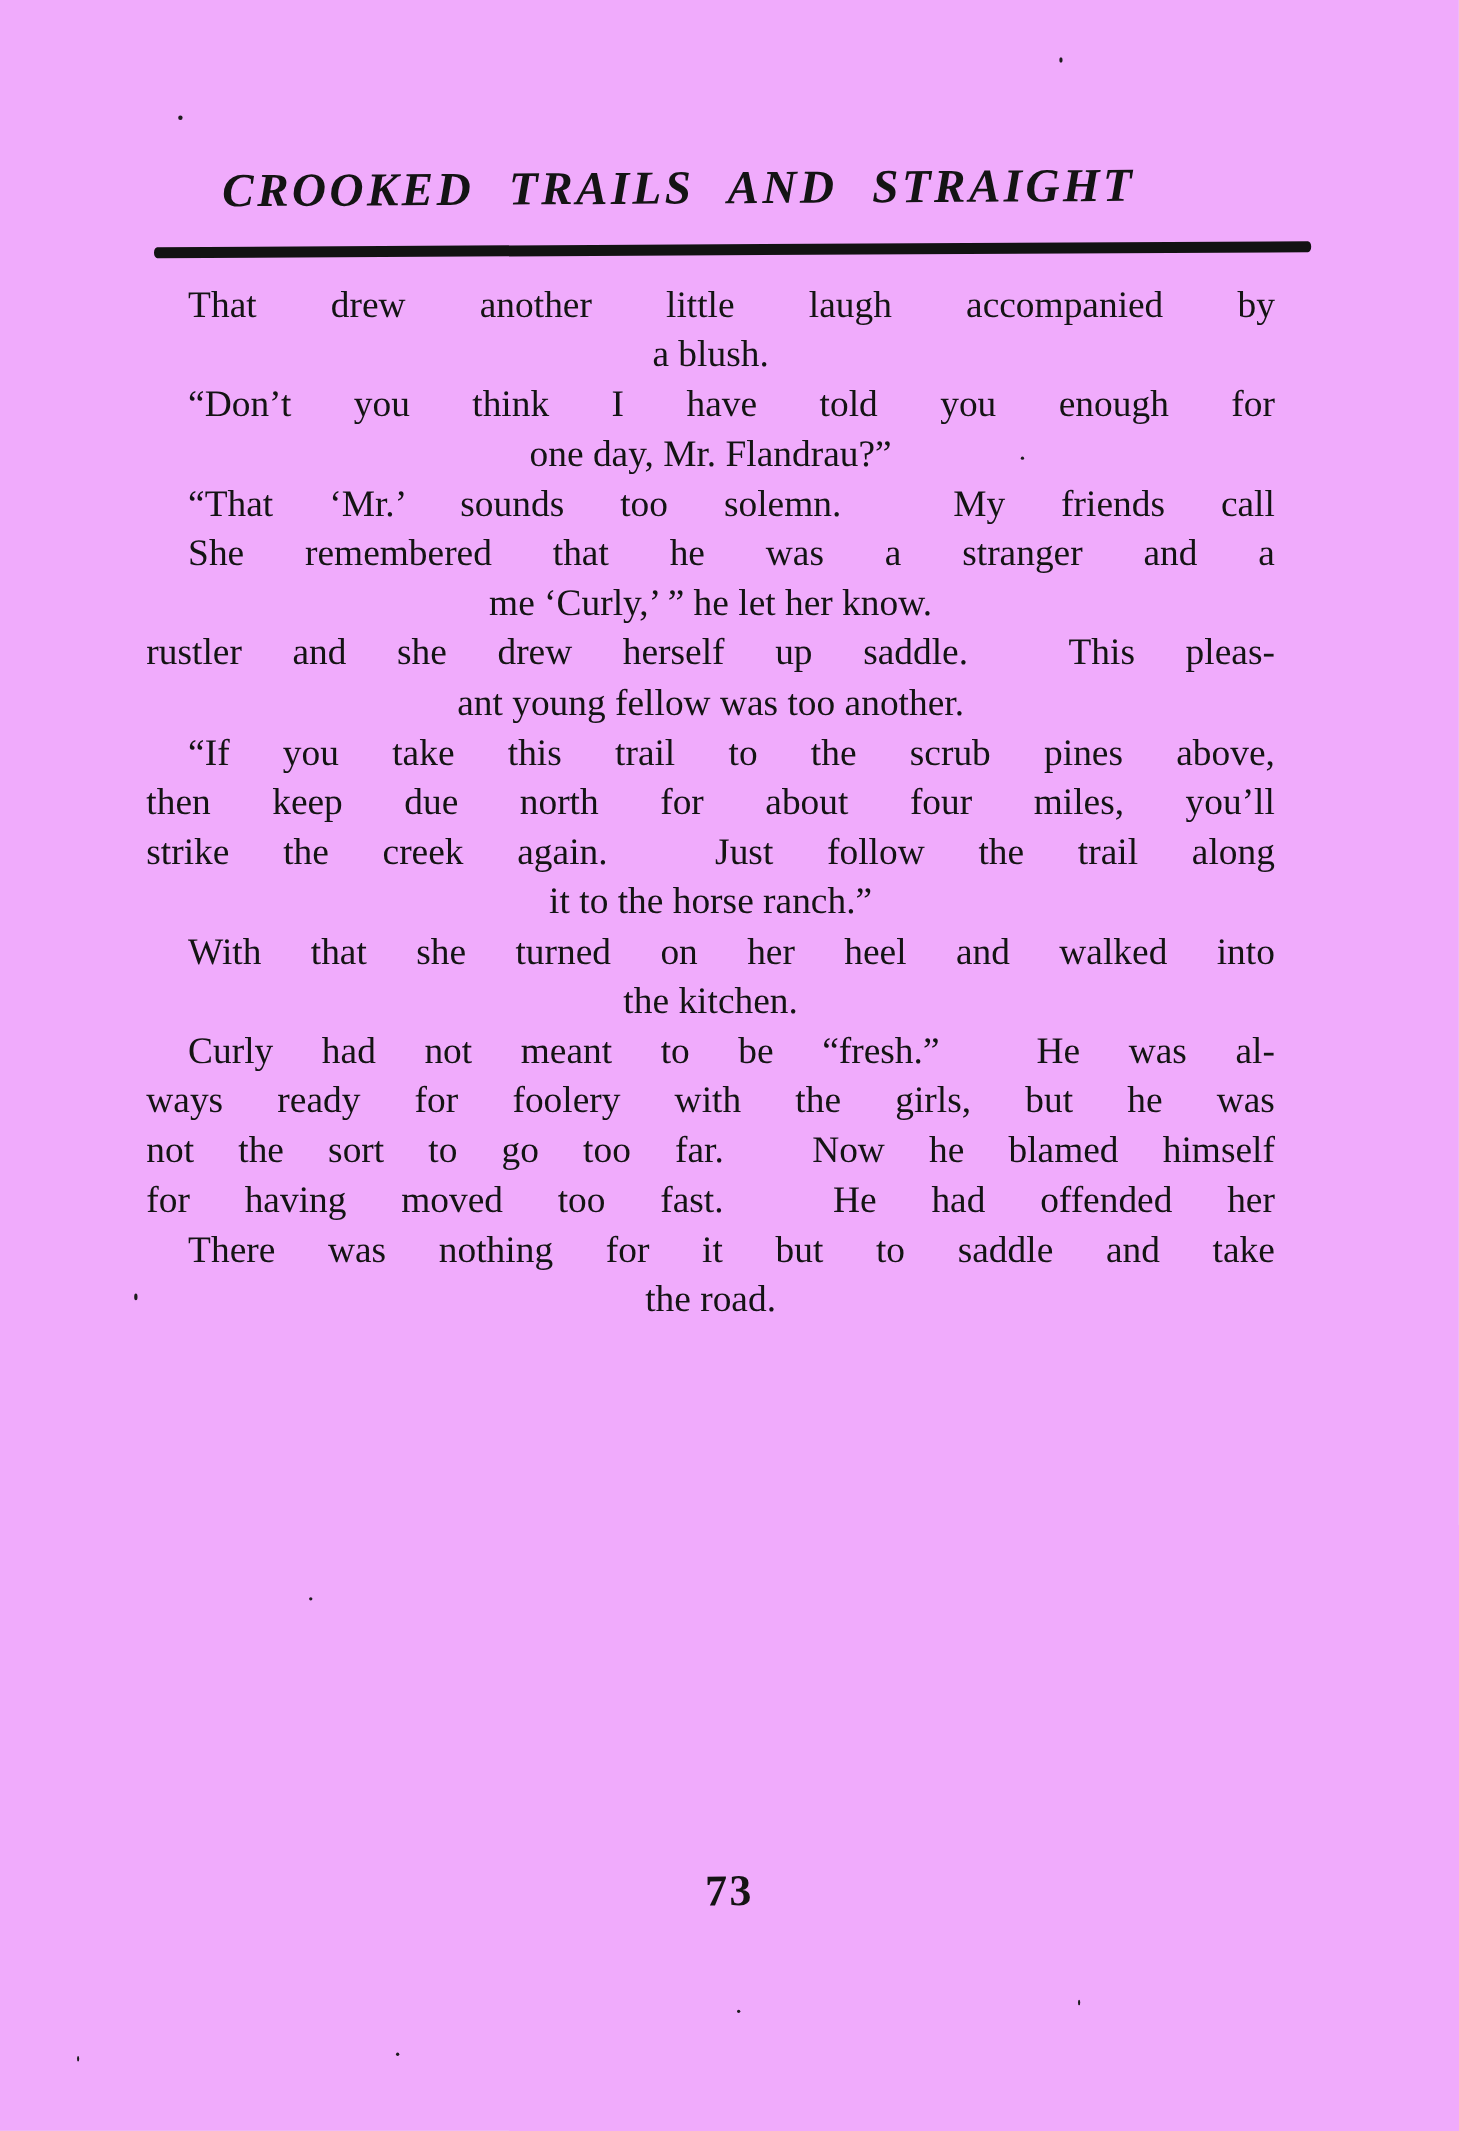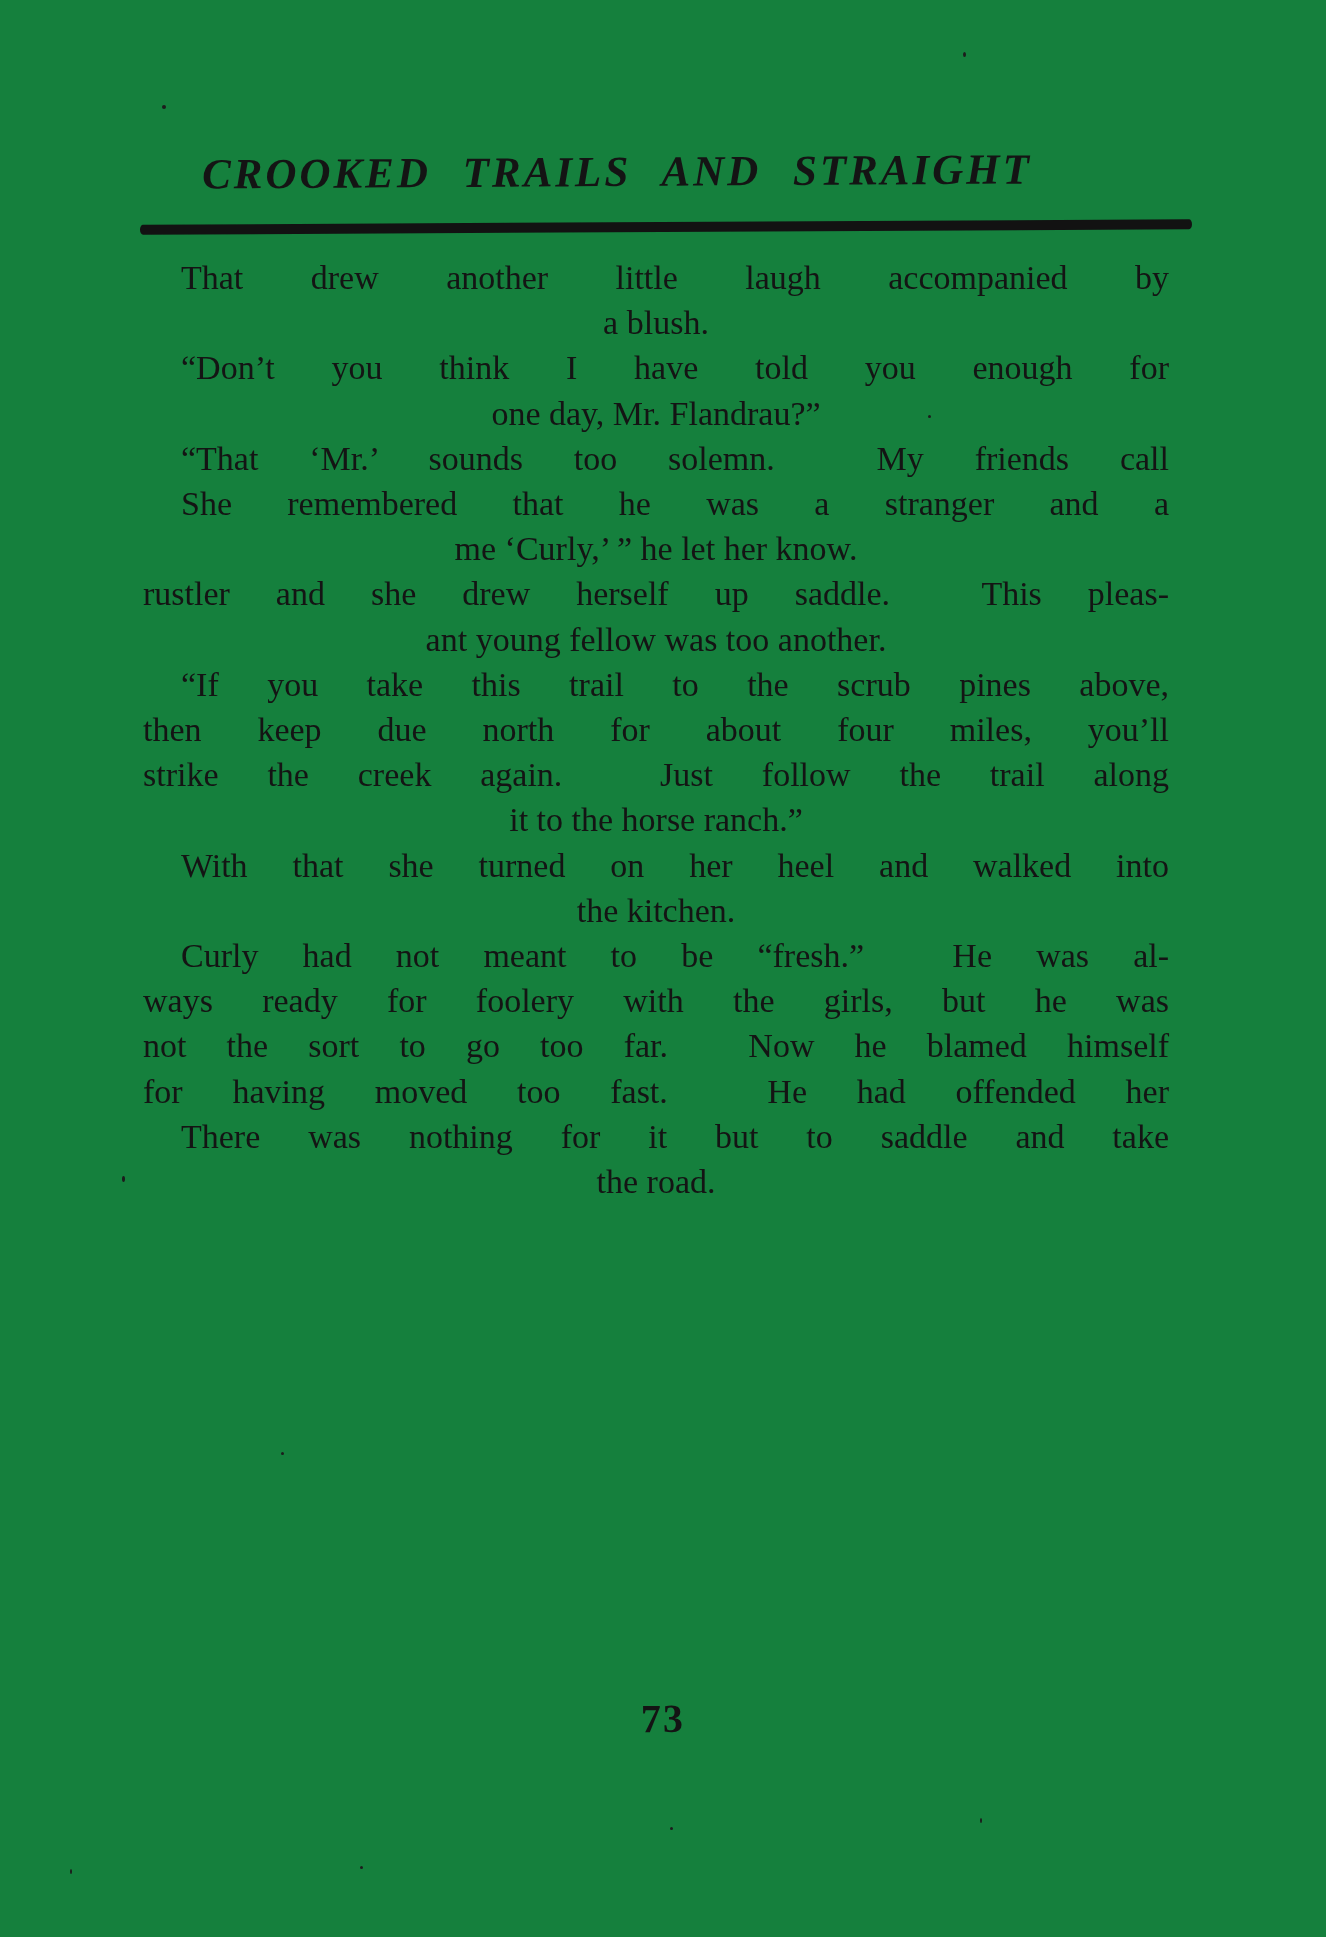--- a/index.html
+++ b/index.html
@@ -31,21 +31,21 @@
   .header-rule {
     position: absolute;
     top: 222px; left: 140px;
     width: 1052px; height: 10px;
     background: #121212;
     border-radius: 3px / 5px;
     transform: rotate(-0.3deg);
   }
   .body-text {
     position: absolute;
-    top: 255px; left: 143px;
+    top: 255px; left: 133px;
     width: 1026px;
     font-size: 34px;
     line-height: 45.2px;
   }
   .line {
     white-space: pre-wrap;
     text-align: center;
   }
   .line.j {
     text-align: justify;
@@ -63,21 +63,21 @@
   }
   .speckle {
     position: absolute;
     background: #1c1c1c;
     border-radius: 50%;
   }
 </style>
 </head>
 <body>
 
-<div class="page" style="background: #15803d; color: rgb(20, 20, 20);">
+<div class="page" style="background: #f0abfc; color: rgb(20, 20, 20);">
 
   <div class="running-header">CROOKED TRAILS AND STRAIGHT</div>
 
   <div class="header-rule"></div>
 
   <div class="body-text">
       <div class="line in j">That drew another little laugh accompanied by</div>
       <div class="line">a blush.</div>
       <div class="line in j">“Don’t you think I have told you enough for</div>
       <div class="line">one day, Mr. Flandrau?”</div>

